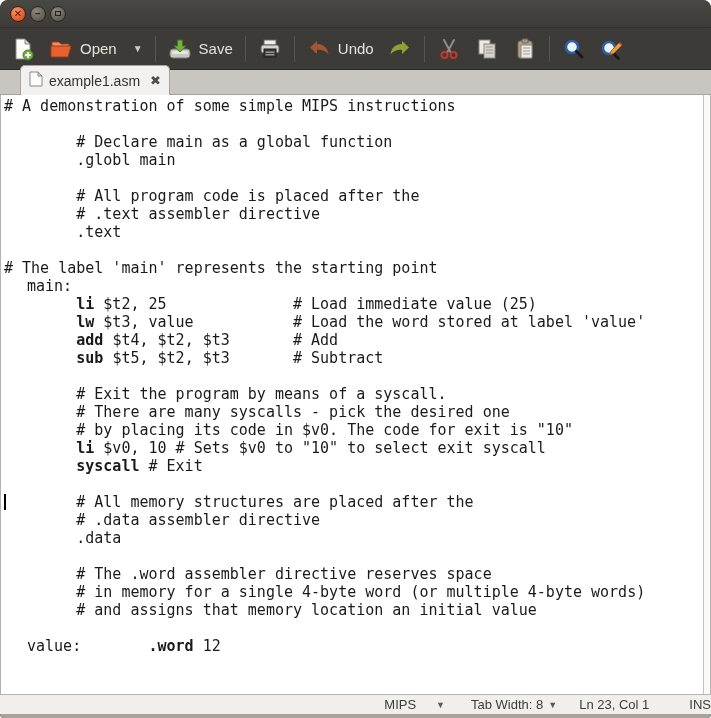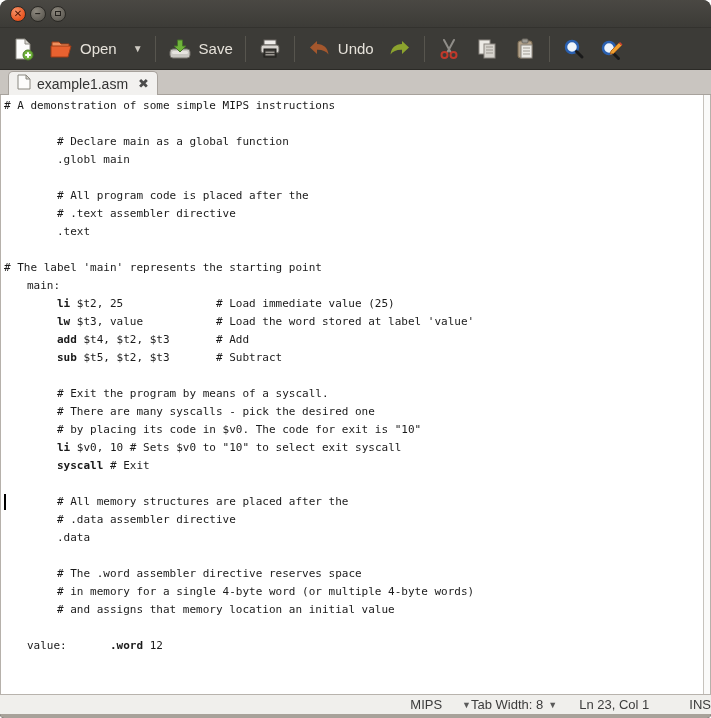--- a/index.html
+++ b/index.html
@@ -38,36 +38,36 @@
   }
   .tbtn svg{display:block;}
   .tsep{width:1px;height:26px;background:#2c2b27;border-right:1px solid #57554e;margin:0 5px;}
   .dd-caret{font-size:10px;color:#cfcbc3;margin-left:2px;}
   
   .tabstrip{
     height:25px;background:#c9c5c0;display:flex;align-items:flex-end;
     padding-left:8px;border-bottom:1px solid #a7a29c;
   }
   .tab{
-    height:24px;display:flex;align-items:center;gap:6px;padding:0 8px;
+    height:30px;display:flex;align-items:center;gap:6px;padding:0 8px;
     background:#f2f1ef;border:1px solid #a7a29c;border-bottom:none;
     border-radius:5px 5px 0 0;margin-bottom:-1px;z-index:2;
-    font-size:14px;color:#333;
+    font-size:14px;color:#333;margin-left:12px;
   }
   .tab-close{font-size:13px;font-weight:bold;color:#4c4c4c;margin-left:4px;cursor:default;}
   
   .editor{
     position:relative;height:599px;background:#ffffff;overflow:hidden;
     border-left:1px solid #b6b1ab;border-right:1px solid #b6b1ab;
   }
   #code{padding:2px 0 0 3px;}
   .code-line{
     height:18px;white-space:pre;tab-size:8;-moz-tab-size:8;
     font-family:"DejaVu Sans Mono","Liberation Mono",monospace;
-    font-size:11px;line-height:18px;
+    font-size:15px;line-height:18px;
   }
   .code-line span{color:var(--plain,#1a1a1a);}
   .tok-cm{color:var(--comment,#2222ee);}
   .tok-kw{color:var(--instruction,#a52a2a);font-weight:bold;}
   .tok-dir{color:var(--directive,#a020f0);}
   .tok-dirw{color:var(--type-directive,#2e8b57);font-weight:bold;}
   .tok-reg{color:var(--register,#6a5acd);}
   .tok-num{color:var(--number,#ff00cc);}
   .tok-lbl{color:var(--label,#00a0a0);margin-left:23px;}
   .caret{position:absolute;left:3px;top:399px;width:2px;height:16px;background:#000;}
@@ -76,21 +76,21 @@
     background:#fafaf9;border-left:1px solid #c6c2bc;
   }
   
   .statusbar{
     height:20px;background:#f0efec;border-top:1px solid #b8b3ad;
     display:flex;align-items:center;font-size:13px;color:#3c3c3c;
   }
   .sb-spacer{flex:1;}
   .sb-item{display:flex;align-items:center;gap:5px;cursor:default;}
   .sb-caret{font-size:9px;color:#5a5a5a;}
-  .sb-lang{gap:20px;}
+  .sb-lang{margin-right:26px;gap:20px;}
   .sb-tabw{margin-right:22px;}
   .sb-pos{margin-right:40px;}
   .sb-ins{}
   .bottom-edge{height:4px;background:#a8a29a;border-radius:0 0 4px 4px;}
 </style>
 </head>
 <body>
 
 <div class="window">
 

